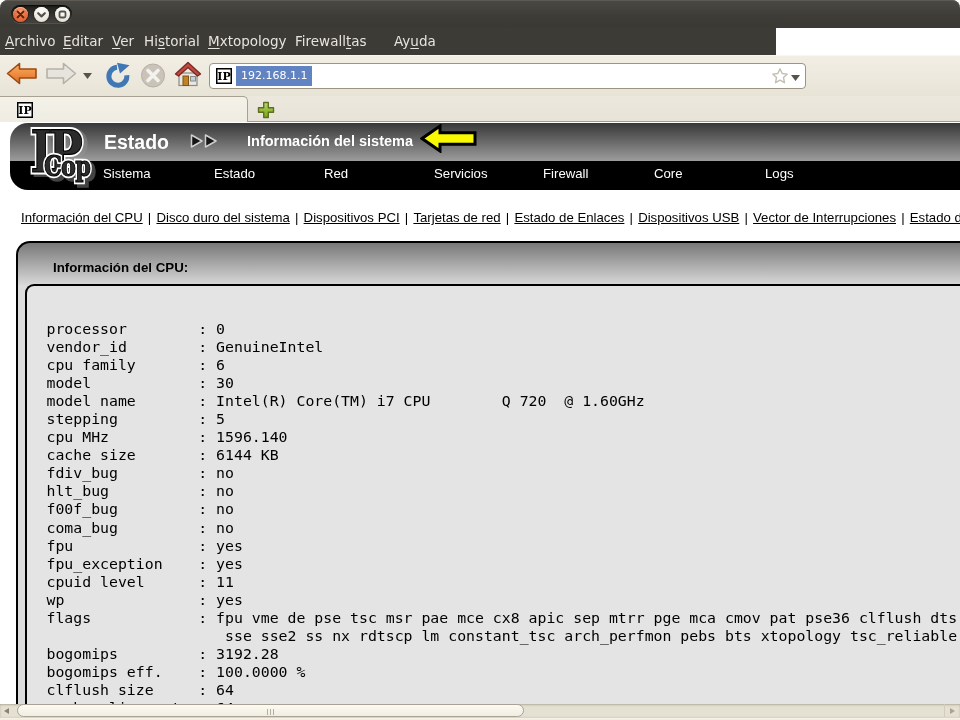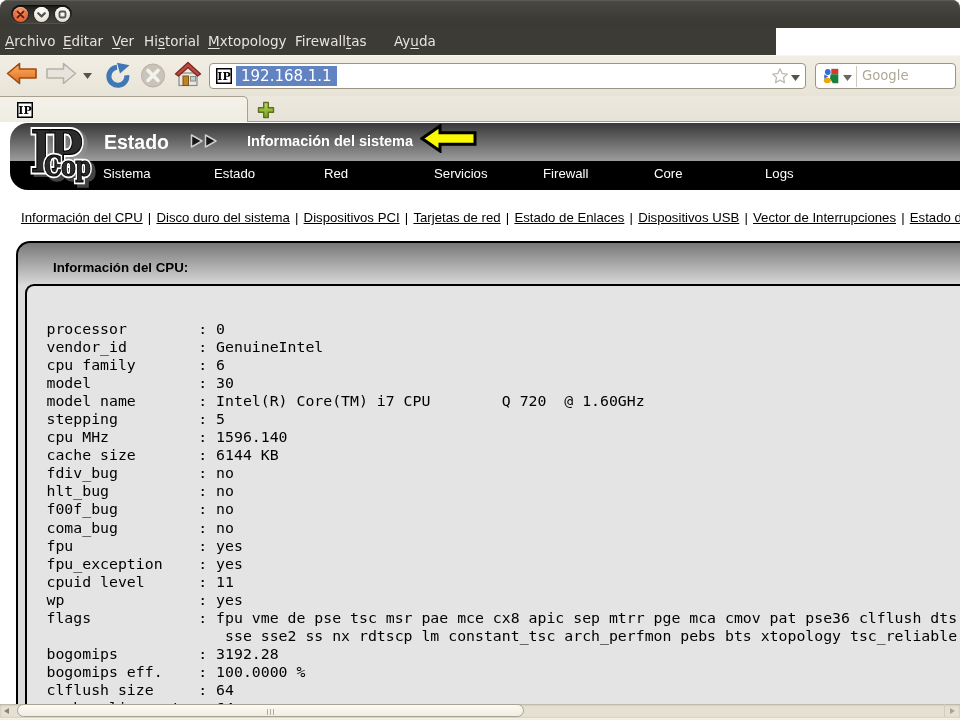--- a/index.html
+++ b/index.html
@@ -34,21 +34,21 @@
 
   
   .navbar{position:absolute;left:0;top:55px;width:960px;height:41px;
     background:linear-gradient(#f2eee4,#ece7db 70%,#e8e3d7);
     box-shadow:inset 0 1px 0 #f9f6ef;border-bottom:1px solid #d8d2c2;}
   .tbtn{position:absolute;top:7px;}
   .urlbar{position:absolute;left:209px;top:8px;width:595px;height:24px;
     background:#fff;border:1px solid #9c9383;border-radius:4px;}
   .urlbar .fav{position:absolute;left:6px;top:4px;}
   .sel-host{position:absolute;left:26px;top:2px;height:20px;line-height:20px;
-    background:#6183c1;color:#fff;font-size:15px;padding:0 5px;}
+    background:#6183c1;color:#fff;font-size:11px;padding:0 5px;}
   .url-text{position:absolute;left:112px;top:3px;font-size:13.05px;color:#25231e;white-space:nowrap;}
   .star{position:absolute;right:16px;top:3px;}
   .url-drop{position:absolute;right:4px;top:10px;}
   .searchbox{position:absolute;left:815px;top:8px;width:139px;height:24px;
     background:#fff;border:1px solid #9c9383;border-radius:4px;}
   .searchbox .gfav{position:absolute;left:7px;top:4px;}
   .searchbox .sdrop{position:absolute;left:26px;top:10px;}
   .searchbox .ssep{position:absolute;left:40px;top:2px;width:1px;height:21px;background:#cfc9bd;}
   .search-ph{position:absolute;left:46px;top:4px;font-size:13.2px;color:#b0a898;}
 
@@ -199,39 +199,20 @@
           <path d="M9 1.8 L11.2 6.5 L16.3 7.1 L12.5 10.6 L13.5 15.7 L9 13.2 L4.5 15.7 L5.5 10.6 L1.7 7.1 L6.8 6.5 Z" fill="none" stroke="#c4beb2" stroke-width="1.4" stroke-linejoin="round"></path>
         </svg>
       </span>
       <span class="url-drop">
         <svg width="11" height="8">
           <path d="M1 1 L10 1 L5.5 7 Z" fill="#56534c"></path>
         </svg>
       </span>
     </div>
 
-    <div class="searchbox">
-      <span class="gfav">
-        <svg width="16" height="16" viewBox="0 0 16 16">
-          <rect x="0" y="0" width="16" height="16" fill="#fff"></rect>
-          <circle cx="4.8" cy="4" r="2.9" fill="#3a6cd9"></circle>
-          <rect x="8.3" y="0.8" width="7" height="5.4" fill="#d53b28"></rect>
-          <path d="M7.6 6.2 L15.3 6.2 L15.3 15.2 L9.8 15.2 L7 10.5 Z" fill="#1a7e3e"></path>
-          <ellipse cx="4.3" cy="12.4" rx="3.5" ry="2.7" fill="#efa50c"></ellipse>
-          <path d="M1.2 6.4 L5.4 8.6 L1.2 10.8 Z" fill="#3a6cd9"></path>
-        </svg>
-      </span>
-      <span class="sdrop">
-        <svg width="11" height="8">
-          <path d="M1 1 L10 1 L5.5 7 Z" fill="#6b675f"></path>
-        </svg>
-      </span>
-      <span class="ssep"></span>
-      <span class="search-ph">Google</span>
-    </div>
   </div>
 
   <div class="tabbar">
     <div class="tab">
       <span class="fav">
         <svg width="16" height="16">
           <rect x="0.75" y="0.75" width="14.5" height="14.5" fill="#fff" stroke="#000" stroke-width="1.5"></rect>
           <text x="8" y="12" font-family="DejaVu Serif, serif" font-weight="bold" font-size="11" fill="#000" text-anchor="middle">IP</text>
         </svg>
       </span>

